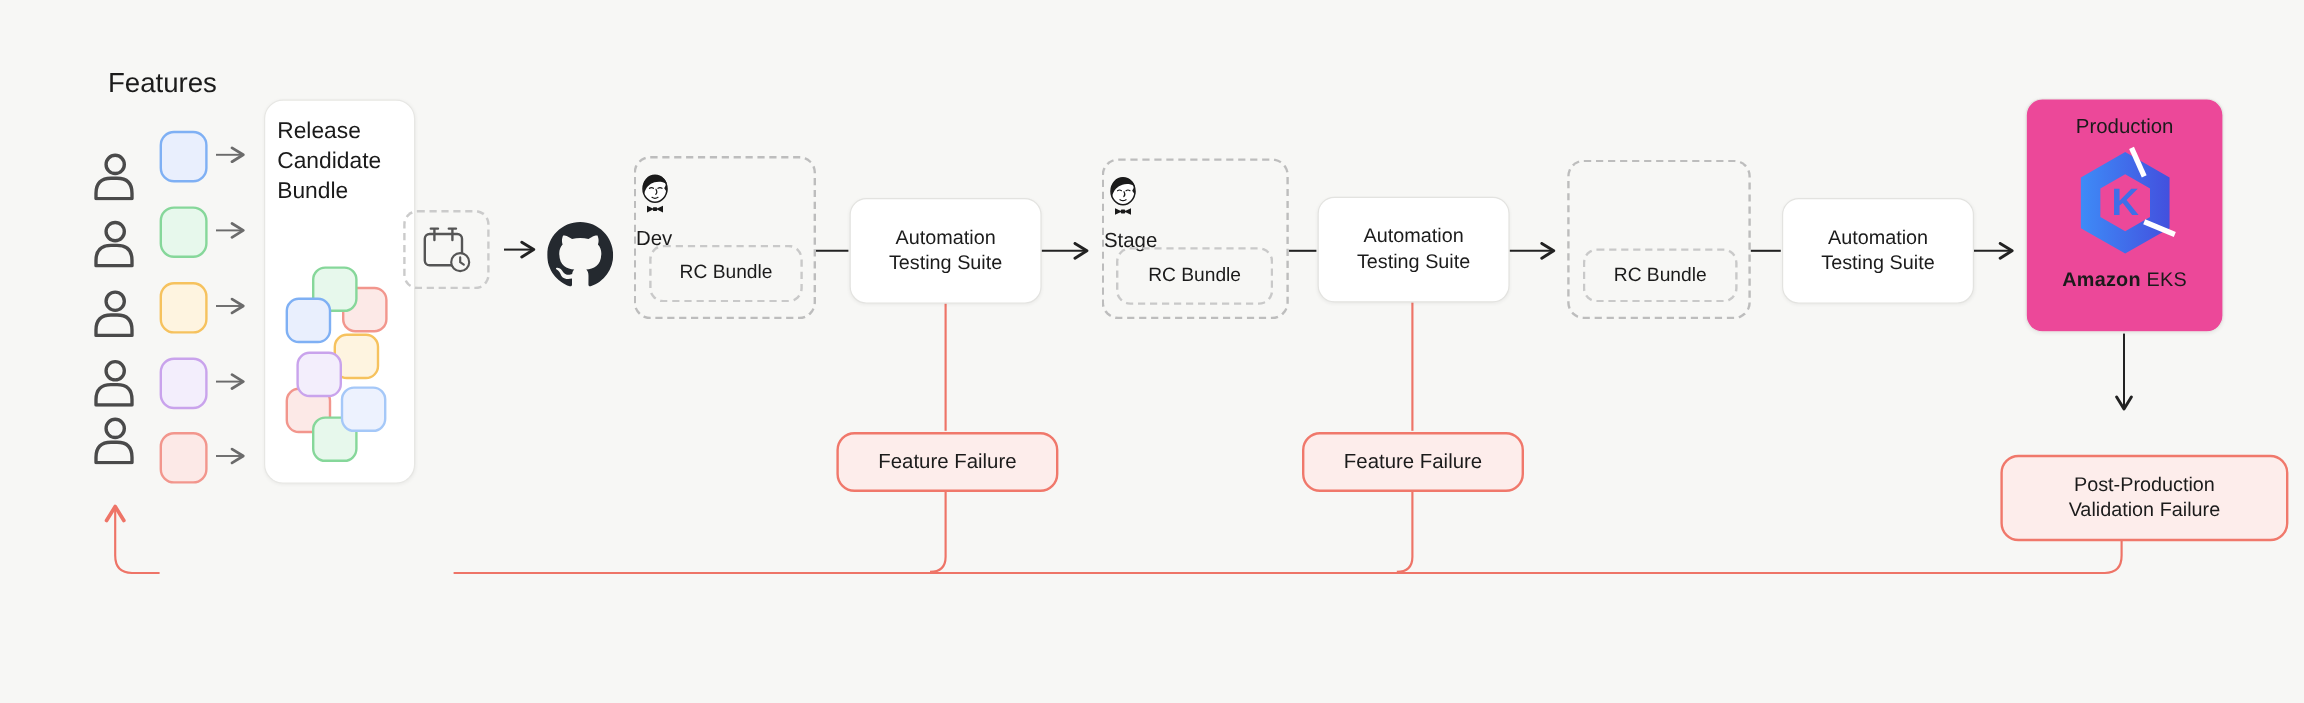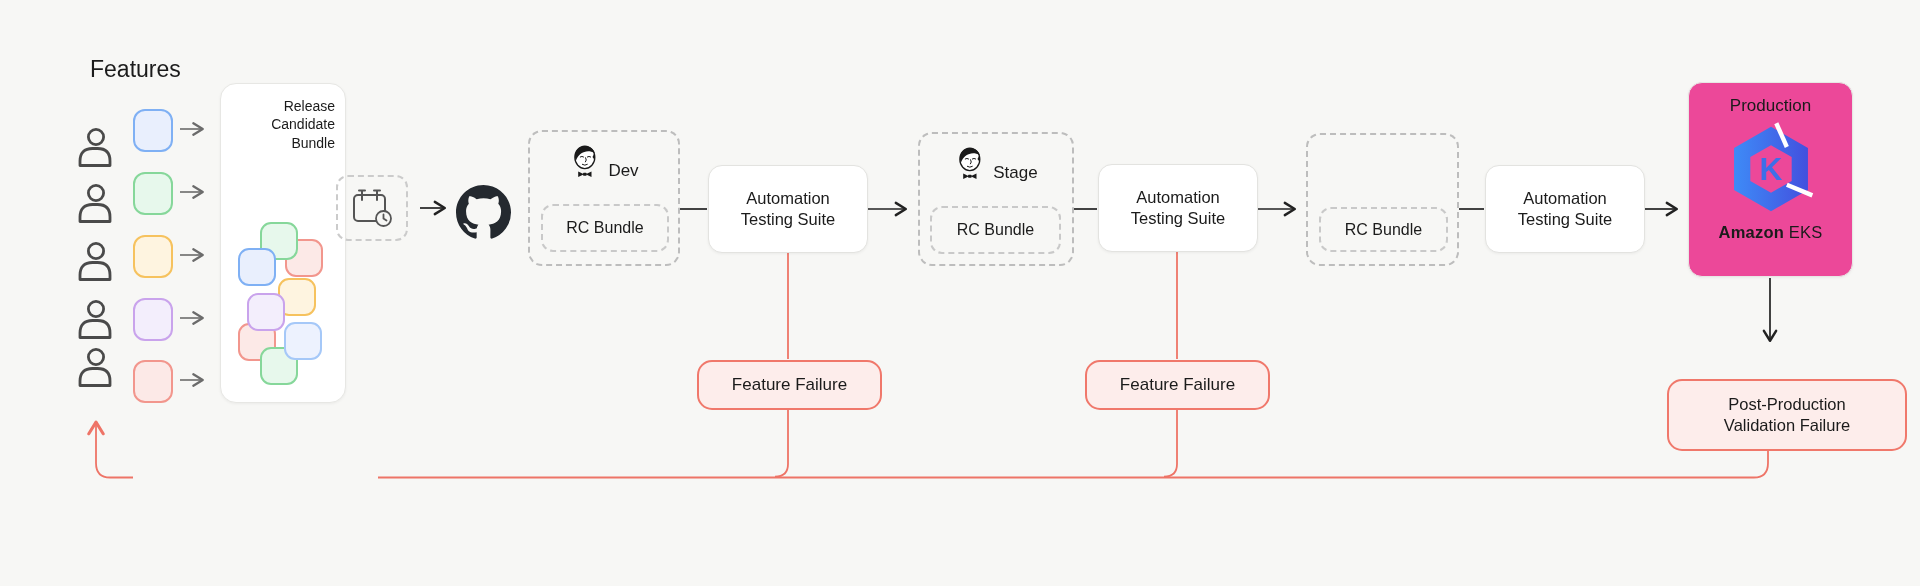--- a/index.html
+++ b/index.html
@@ -10,36 +10,36 @@
   .abs{position:absolute;}
   
   .features-title{left:90px; top:56px; font-size:23px; font-weight:500;}
   .person{left:78px; width:34px; height:40px;}
   .person.p1{top:127px}.person.p2{top:183px}.person.p3{top:241px}.person.p4{top:299px}.person.p5{top:347px}
   .fbox{left:133px; width:40px; height:43px; border:2px solid; border-radius:12px; box-sizing:border-box;}
   .fbox.f1{top:109px}.fbox.f2{top:172px}.fbox.f3{top:235px}.fbox.f4{top:298px}.fbox.f5{top:360px}
   
   .rcbox{left:220px; top:83px; width:126px; height:320px; background:#fff;
          border:1px solid #E7E7E4; border-radius:16px; box-shadow:0 1px 3px rgba(0,0,0,.05); box-sizing:border-box;}
-  .rc-title{padding:13px 10px 0; text-align:right; font-size:14px; line-height:1.32;}
+  .rc-title{padding:13px 10px 0; text-align:left; font-size:19px; line-height:1.32;}
   .chip{width:38px; height:38px; border:2px solid; border-radius:11px; box-sizing:border-box;}
   .chip.c-pink1{left:285px; top:239px;} .chip.c-green1{left:260px; top:222px;}
   .chip.c-blue1{left:238px; top:248px;} .chip.c-orange{left:278px; top:278px;}
   .chip.c-pink2{left:238px; top:323px;} .chip.c-purple{left:247px; top:293px;}
   .chip.c-green2{left:260px; top:347px;} .chip.c-blue2{left:284px; top:322px;}
   
   .calbox{left:336px; top:175px; width:72px; height:66px; border:2px dashed #CBCBCB; border-radius:12px;
           box-sizing:border-box; display:flex; align-items:center; justify-content:center;}
   .github{left:456px; top:185px; width:55px; height:55px;}
   
   .stagebox{border:2px dashed #BDBDBD; border-radius:14px; box-sizing:border-box;}
   .stagebox.dev{left:528px; top:130px; width:152px; height:136px;}
   .stagebox.stage{left:918px; top:132px; width:156px; height:134px;}
   .stagebox.preprod{left:1306px; top:133px; width:153px; height:133px;}
-  .stage-head{display:flex; align-items:flex-end; justify-content:center; gap:9px; margin-top:11px;}
+  .stage-head{display:flex; align-items:flex-start; justify-content:center; gap:9px; margin-top:11px;flex-direction:column;}
   .stage-label{font-size:17px; line-height:1.12; max-width:82px;}
   .bundle{position:absolute; border:2px dashed #C9C9C9; border-radius:12px; box-sizing:border-box;
           display:flex; align-items:center; justify-content:center; font-size:16px;}
   .dev .bundle{left:11px; top:72px; width:128px; height:48px;}
   .stage .bundle{left:10px; top:72px; width:131px; height:48px;}
   .preprod .bundle{left:11px; top:72px; width:129px; height:45px;}
   
   .ats{width:160px; height:88px; background:#fff; border:1px solid #E3E3E0; border-radius:14px;
        box-shadow:0 1px 3px rgba(0,0,0,.05); box-sizing:border-box;
        display:flex; align-items:center; justify-content:center; text-align:center;

